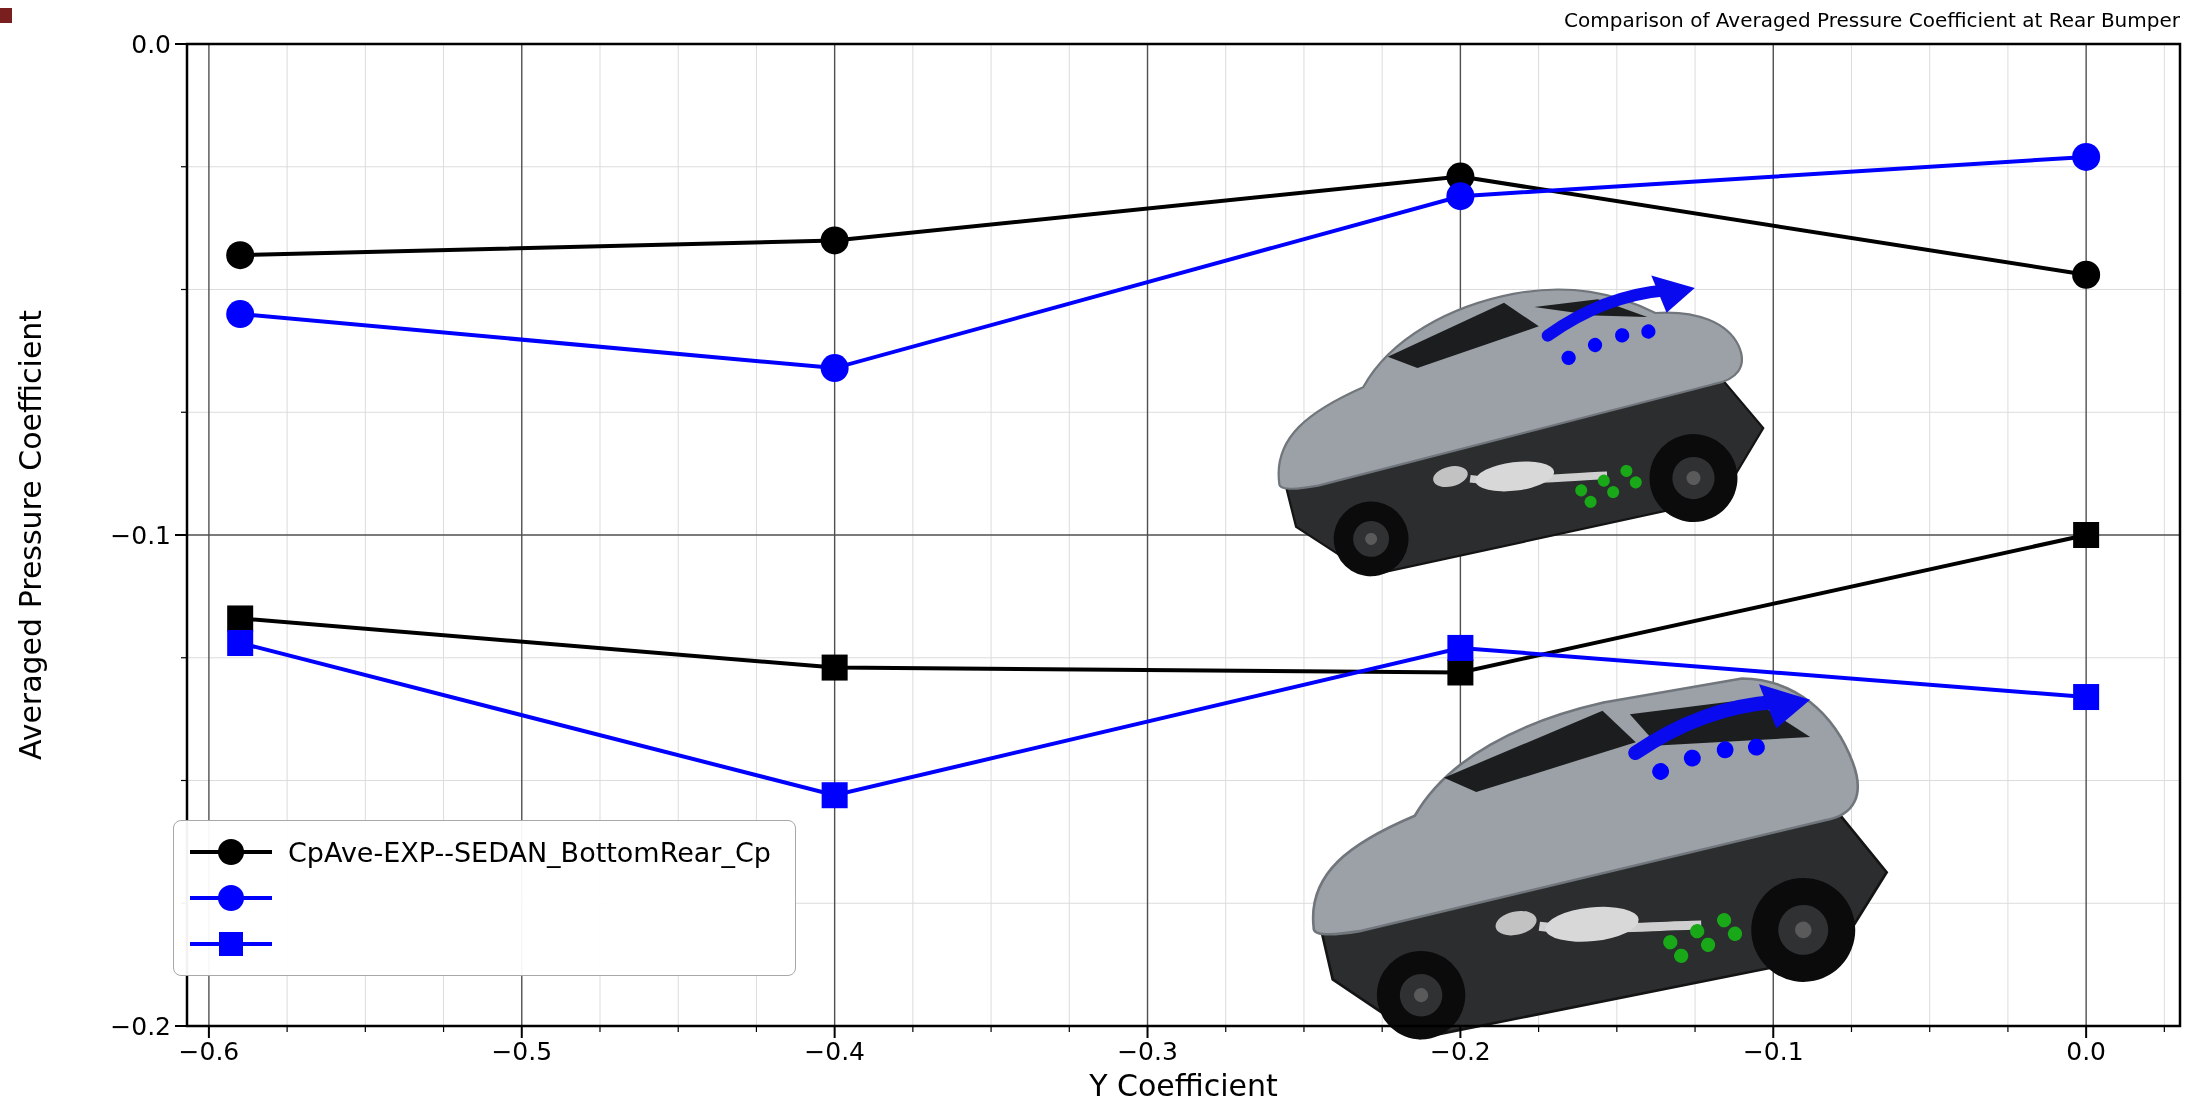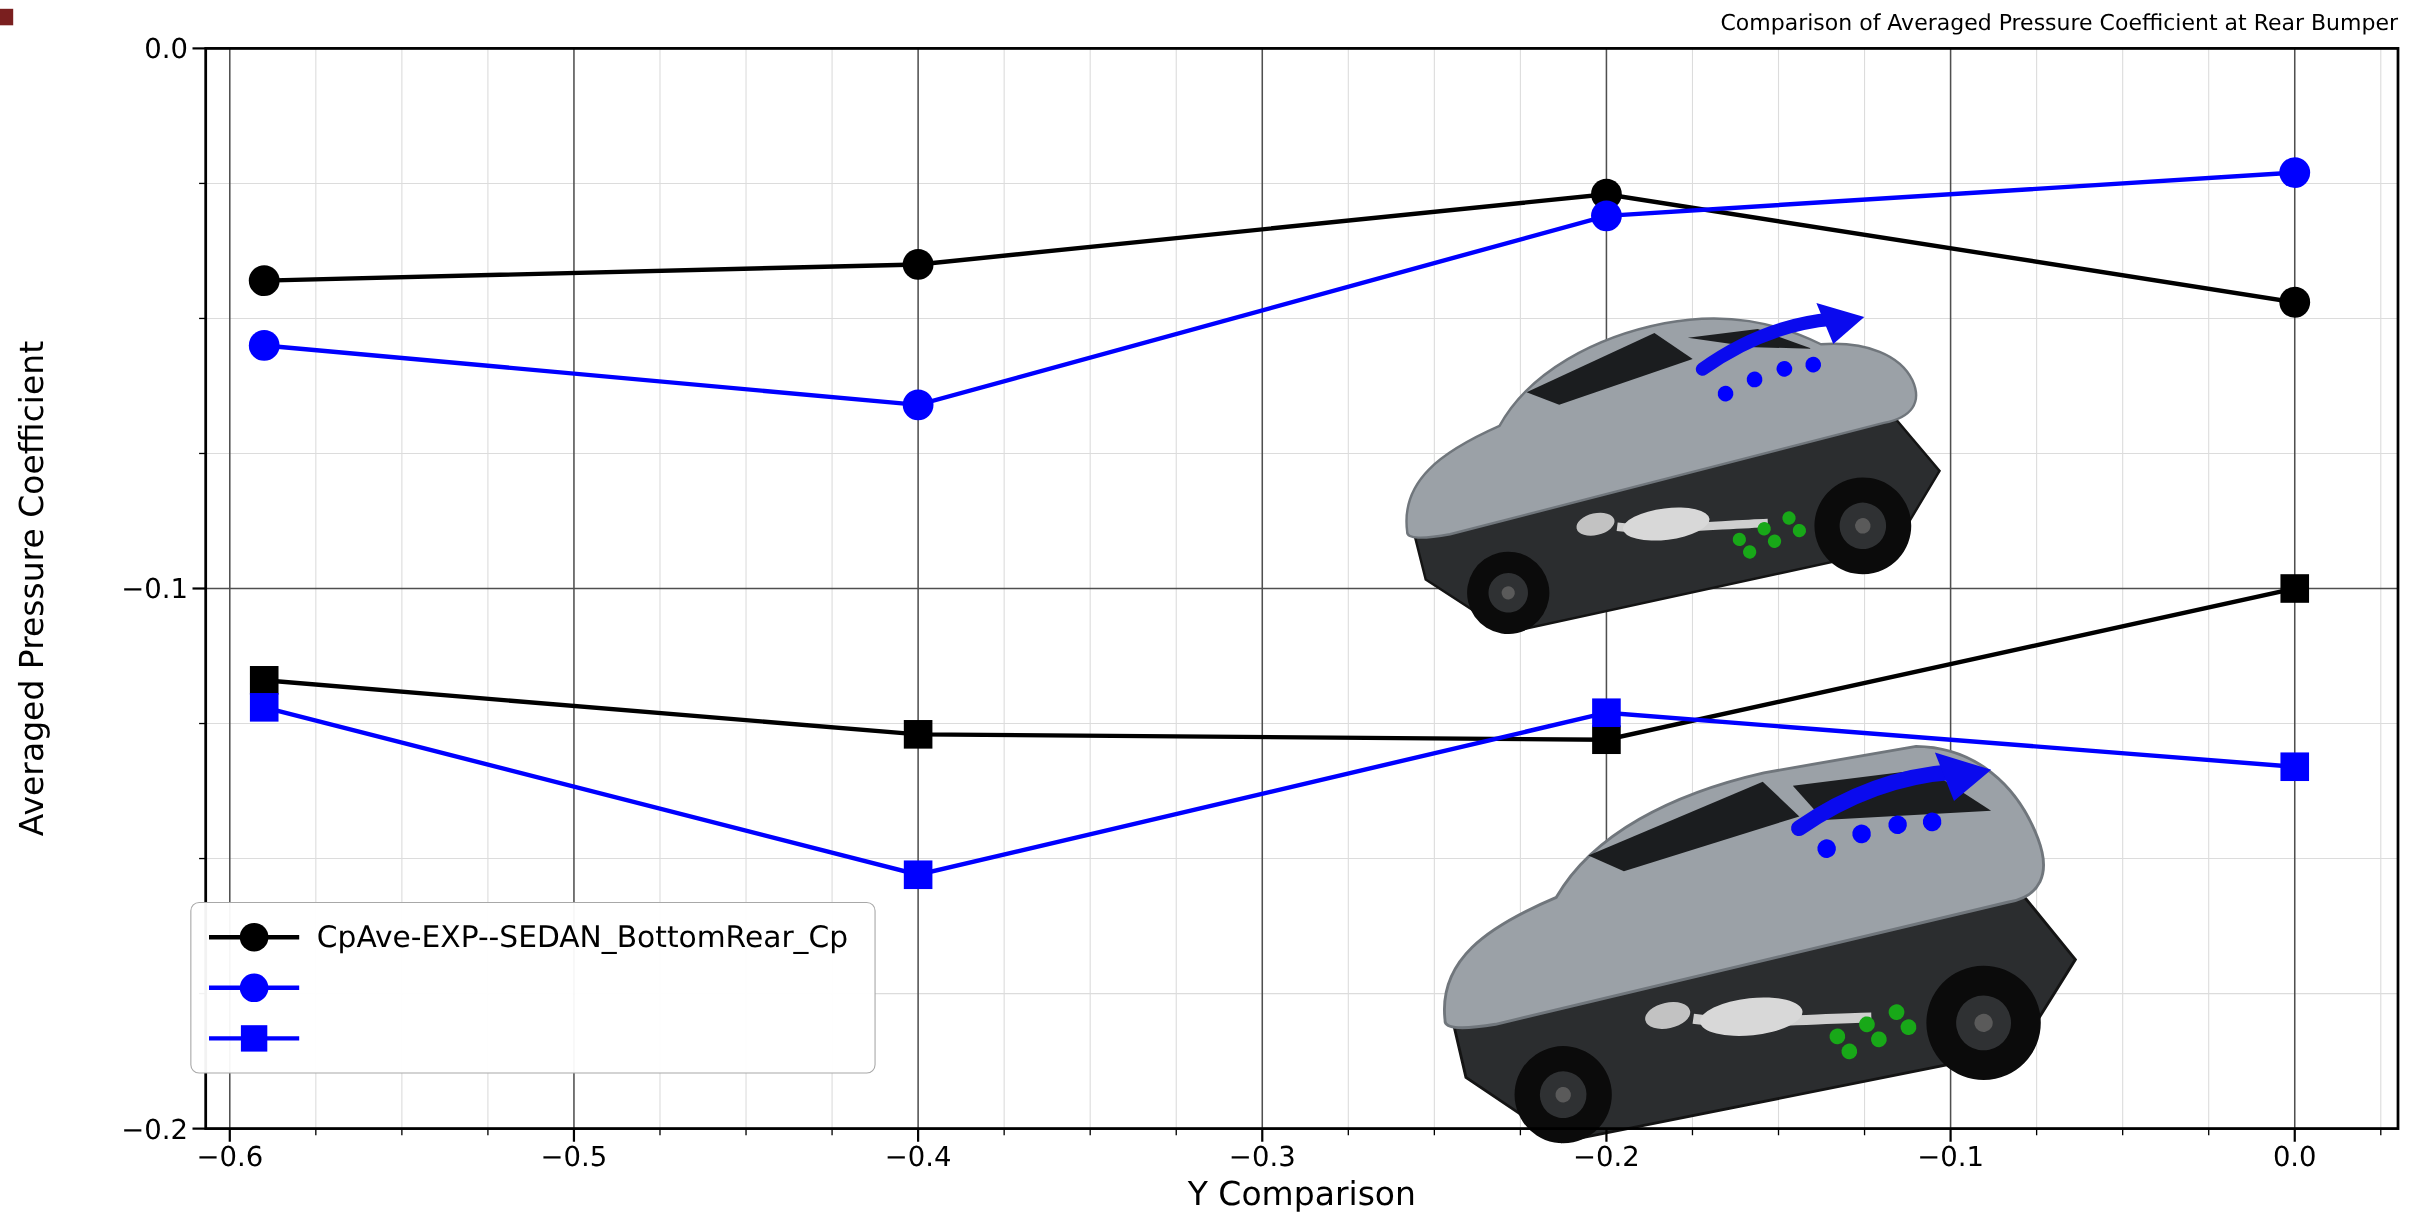--- a/index.html
+++ b/index.html
@@ -193,21 +193,21 @@
     <text x="834.6467817896388" y="1060" text-anchor="middle" font-size="25" fill="#000" font-family="DejaVu Sans, sans-serif">−0.4</text>
     <text x="1147.519623233909" y="1060" text-anchor="middle" font-size="25" fill="#000" font-family="DejaVu Sans, sans-serif">−0.3</text>
     <text x="1460.3924646781788" y="1060" text-anchor="middle" font-size="25" fill="#000" font-family="DejaVu Sans, sans-serif">−0.2</text>
     <text x="1773.265306122449" y="1060" text-anchor="middle" font-size="25" fill="#000" font-family="DejaVu Sans, sans-serif">−0.1</text>
     <text x="2086.1381475667185" y="1060" text-anchor="middle" font-size="25" fill="#000" font-family="DejaVu Sans, sans-serif">0.0</text>
     <text x="171" y="53" text-anchor="end" font-size="25" fill="#000" font-family="DejaVu Sans, sans-serif">0.0</text>
     <text x="171" y="544" text-anchor="end" font-size="25" fill="#000" font-family="DejaVu Sans, sans-serif">−0.1</text>
     <text x="171" y="1035" text-anchor="end" font-size="25" fill="#000" font-family="DejaVu Sans, sans-serif">−0.2</text>
   </svg>
 
-<div class="xlabel">Y Comparison</div>
+<div class="xlabel">Y Coefficient</div>
 <div class="ylabel">Averaged Pressure Coefficient</div>
 
 <div id="legend">
     <div class="legend-row">
       <svg width="90" height="36">
         <line x1="4" y1="18" x2="86" y2="18" stroke="#000000" stroke-width="4"></line>
         <circle cx="45" cy="18" r="13" fill="#000000"></circle>
       </svg>
       <span>CpAve-EXP--SEDAN_BottomRear_Cp</span>
     </div>

